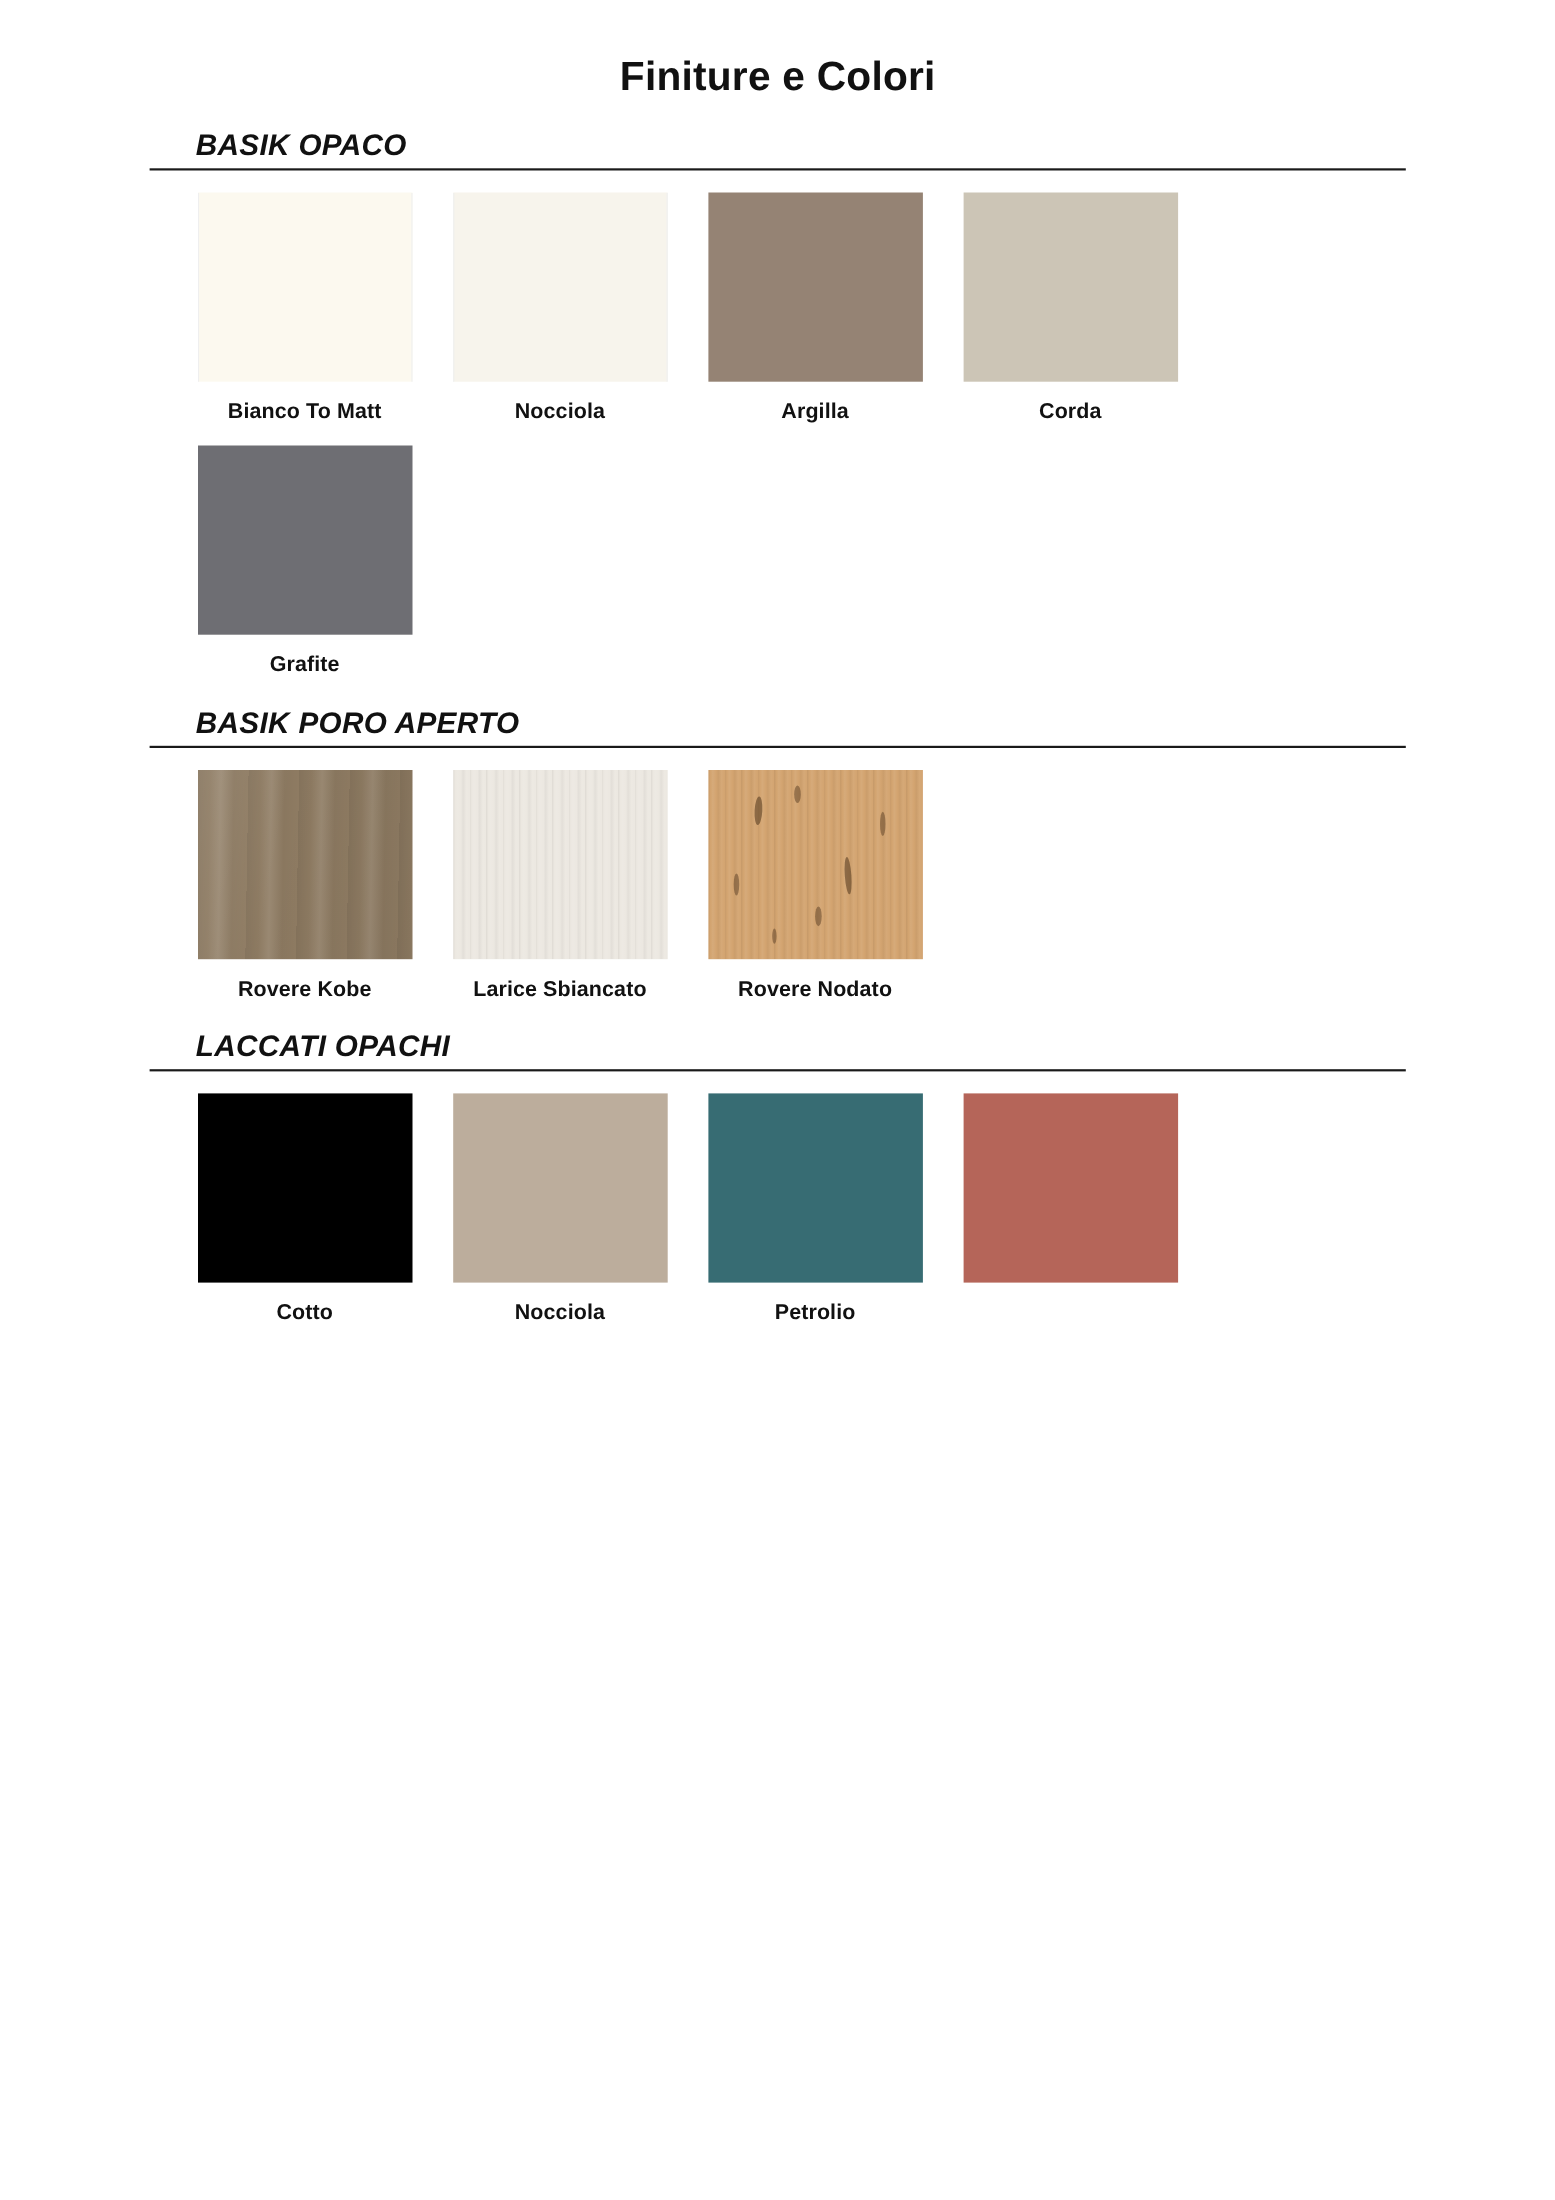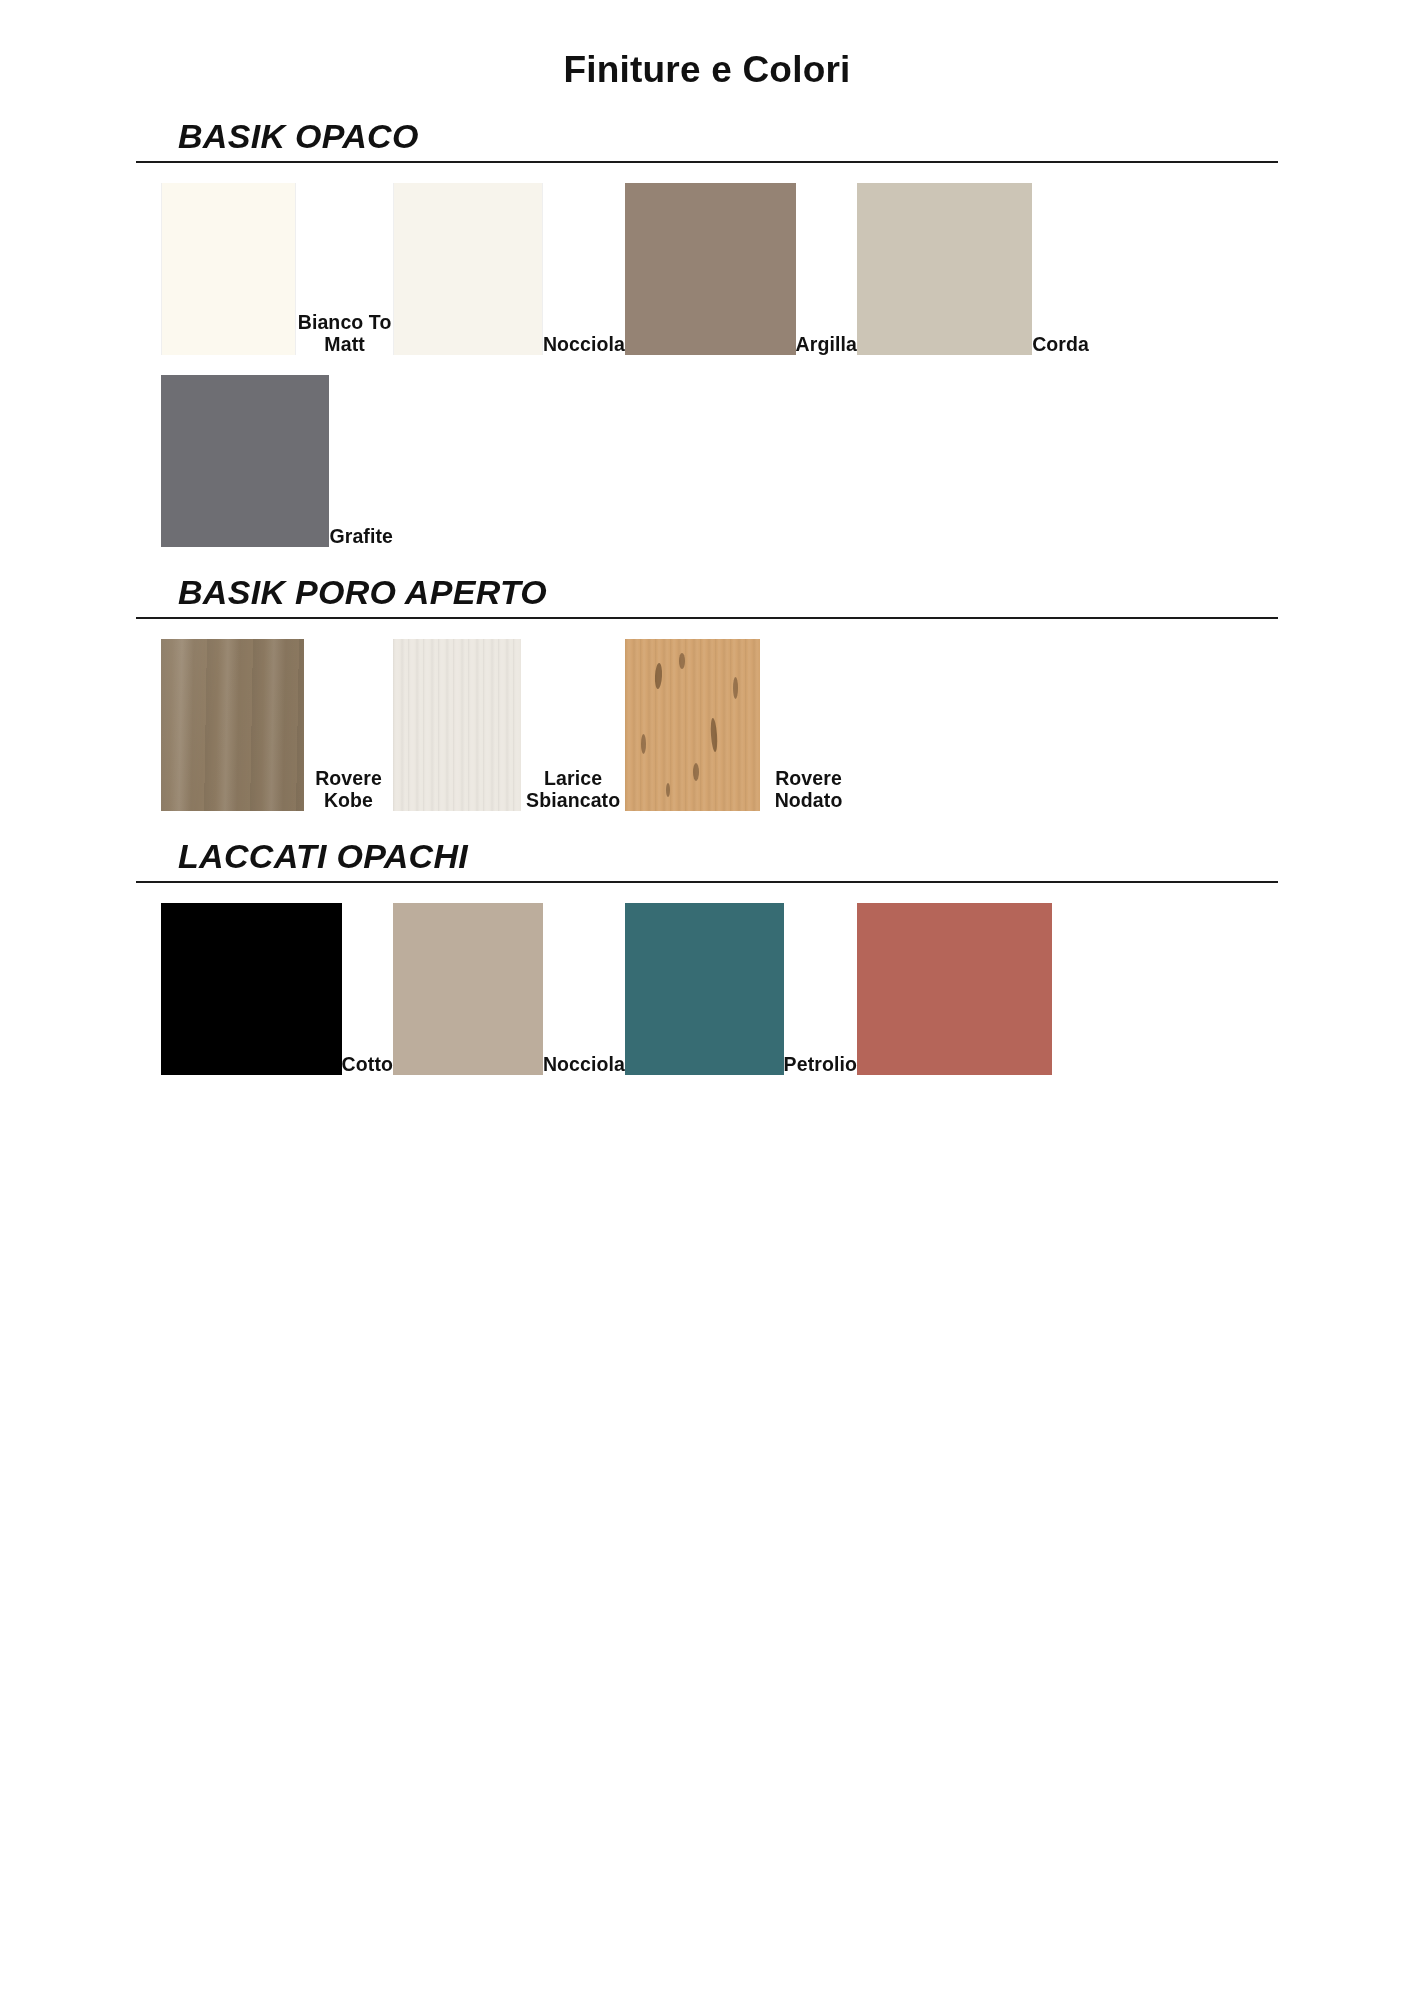--- a/index.html
+++ b/index.html
@@ -29,21 +29,21 @@
   }
 
   
   .section { margin-top: 26px; }
   .section-head {
     margin: 0 auto;
     width: 1142px;
     padding-left: 42px;
   }
   .section-head .section-title {
-    font-size: 34px;
+    font-size: 27px;
     font-weight: bold;
     font-style: italic;
     letter-spacing: 0.3px;
     color: #111;
     display: block;
     padding-bottom: 2px;
   }
   .section-rule {
     height: 0;
     border-bottom: 2.4px solid #1a1a1a;
@@ -56,22 +56,22 @@
     width: 1160px;
     margin: 0 auto;
     padding-left: 34px;
     display: flex;
     flex-wrap: wrap;
     gap: 0px;
   }
   .cell {
     width: 232px;
     display: flex;
-    flex-direction: row;
-    align-items: flex-end;
+    flex-direction: column;
+    align-items: center;
     margin-top: 20px;
   }
   .swatch {
     width: 195px;
     height: 172px;
     position: relative;
     overflow: hidden;
     background: #ccc;
   }
   .swatch.edged { box-shadow: inset 1px 0 0 #efefef, inset -1px 0 0 #efefef; }

